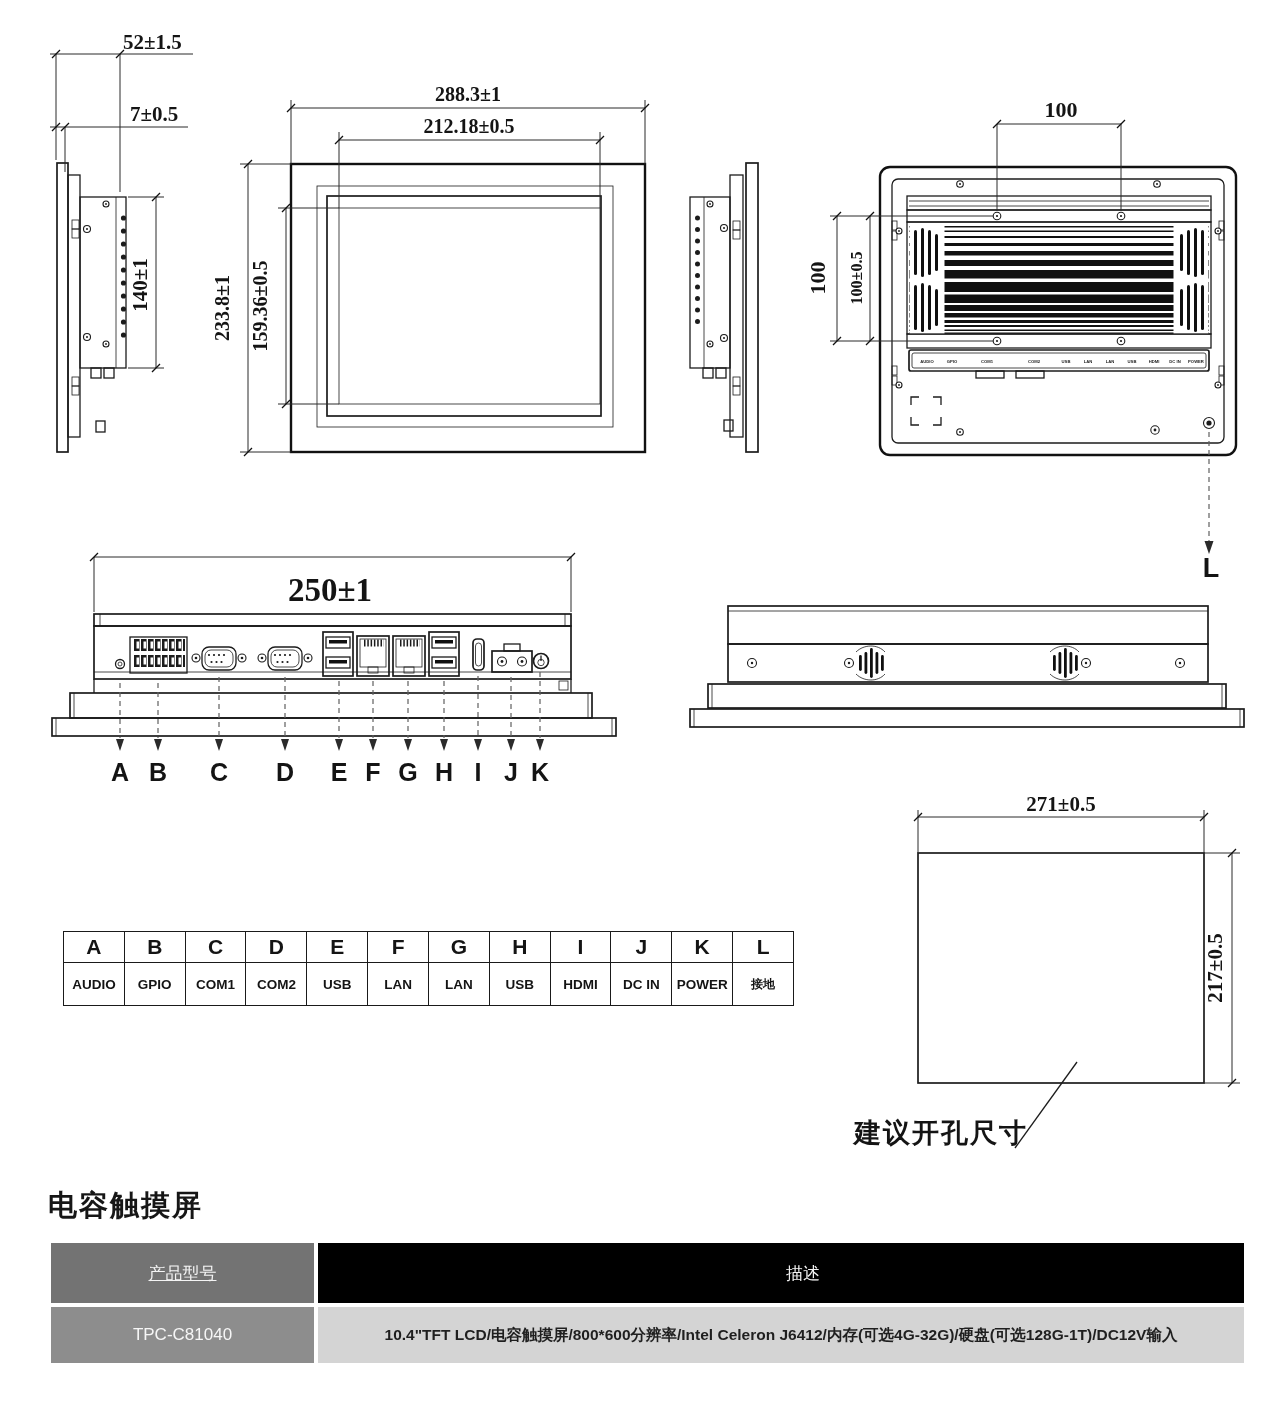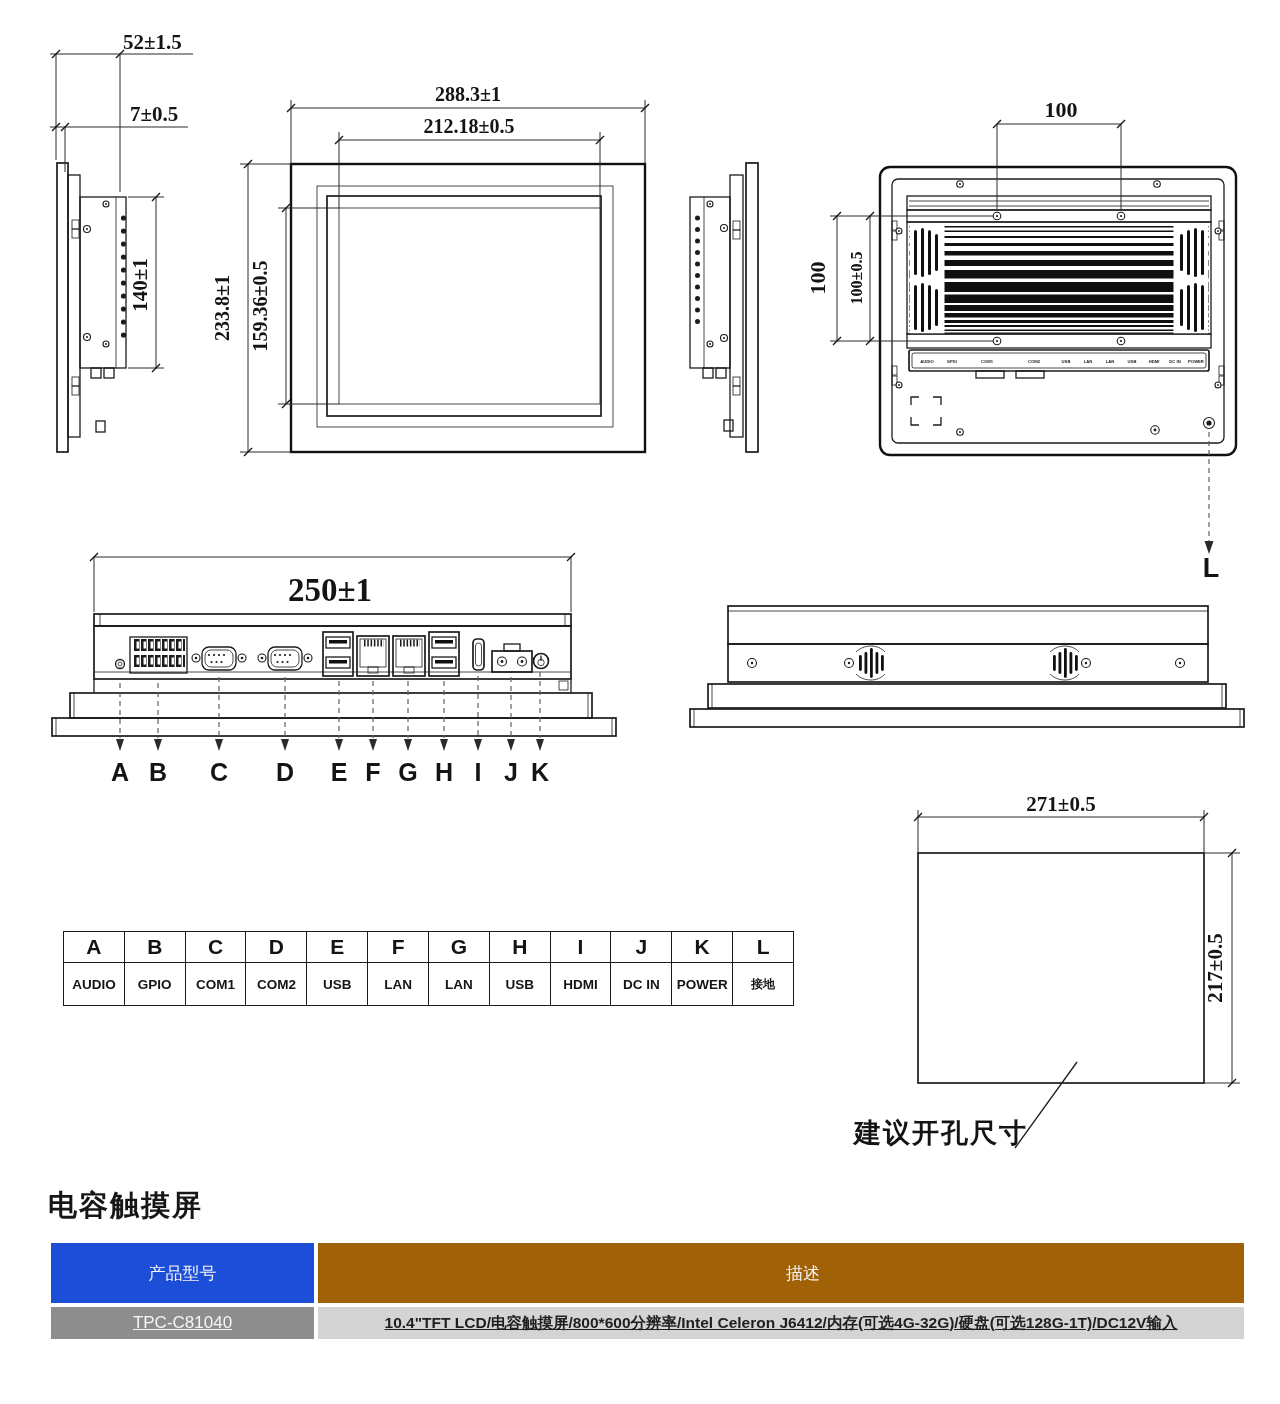--- a/index.html
+++ b/index.html
@@ -30,21 +30,21 @@
   #legend tr.values td{height:42px;font:700 13.5px "Liberation Sans",sans-serif;color:#141414;}
   
   #og-heading{position:absolute;left:40px;top:1186px;font:700 29px "Liberation Sans",sans-serif;
               color:#161616;letter-spacing:2px;}
   #og-table{position:absolute;left:43px;top:1243px;width:1193px;}
   .og-row{display:flex;gap:4px;margin-bottom:4px;}
   .og-cell{display:flex;align-items:center;justify-content:center;}
   .og-model{width:263px;flex:none;}
   .og-desc{flex:1;}
   .og-head{height:60px;font:400 17px "Liberation Sans",sans-serif;color:#f4f4f4;}
-  .og-data{height:32px;text-decoration:underline;}
+  .og-data{height:56px;}
   .og-data.og-model{font:400 17px "Liberation Sans",sans-serif;color:#f6f6f6;}
   .og-data.og-desc{font:700 15.5px "Liberation Sans",sans-serif;color:#1f1f1f;}
 </style>
 </head>
 <body>
 
 <div id="stage">
 
 <svg width="1280" height="1160" viewBox="0 0 1280 1160">
 
@@ -471,22 +471,22 @@
     <td>POWER</td>
     <td style="font-size:12px;">接地</td>
   </tr>
 </tbody>
     </table>
 
 <div id="og-heading">电容触摸屏</div>
 
 <div id="og-table">
   <div class="og-row">
-    <div class="og-cell og-model og-head" style="background:#1d4ed8;">产品型号</div>
-    <div class="og-cell og-desc og-head" style="background:#a16207;padding-left:44px;">描述</div>
+    <div class="og-cell og-model og-head" style="background:#737373;text-decoration:underline;">产品型号</div>
+    <div class="og-cell og-desc og-head" style="background:#000000;padding-left:44px;">描述</div>
   </div>
   <div class="og-row">
     <div class="og-cell og-model og-data" style="background:#8d8d8d;">TPC-C81040</div>
     <div class="og-cell og-desc og-data" style="background:#d4d4d4;">10.4"TFT LCD/电容触摸屏/800*600分辨率/Intel Celeron J6412/内存(可选4G-32G)/硬盘(可选128G-1T)/DC12V输入</div>
   </div>
 </div>
 
 </div>
 
 </body></html>

